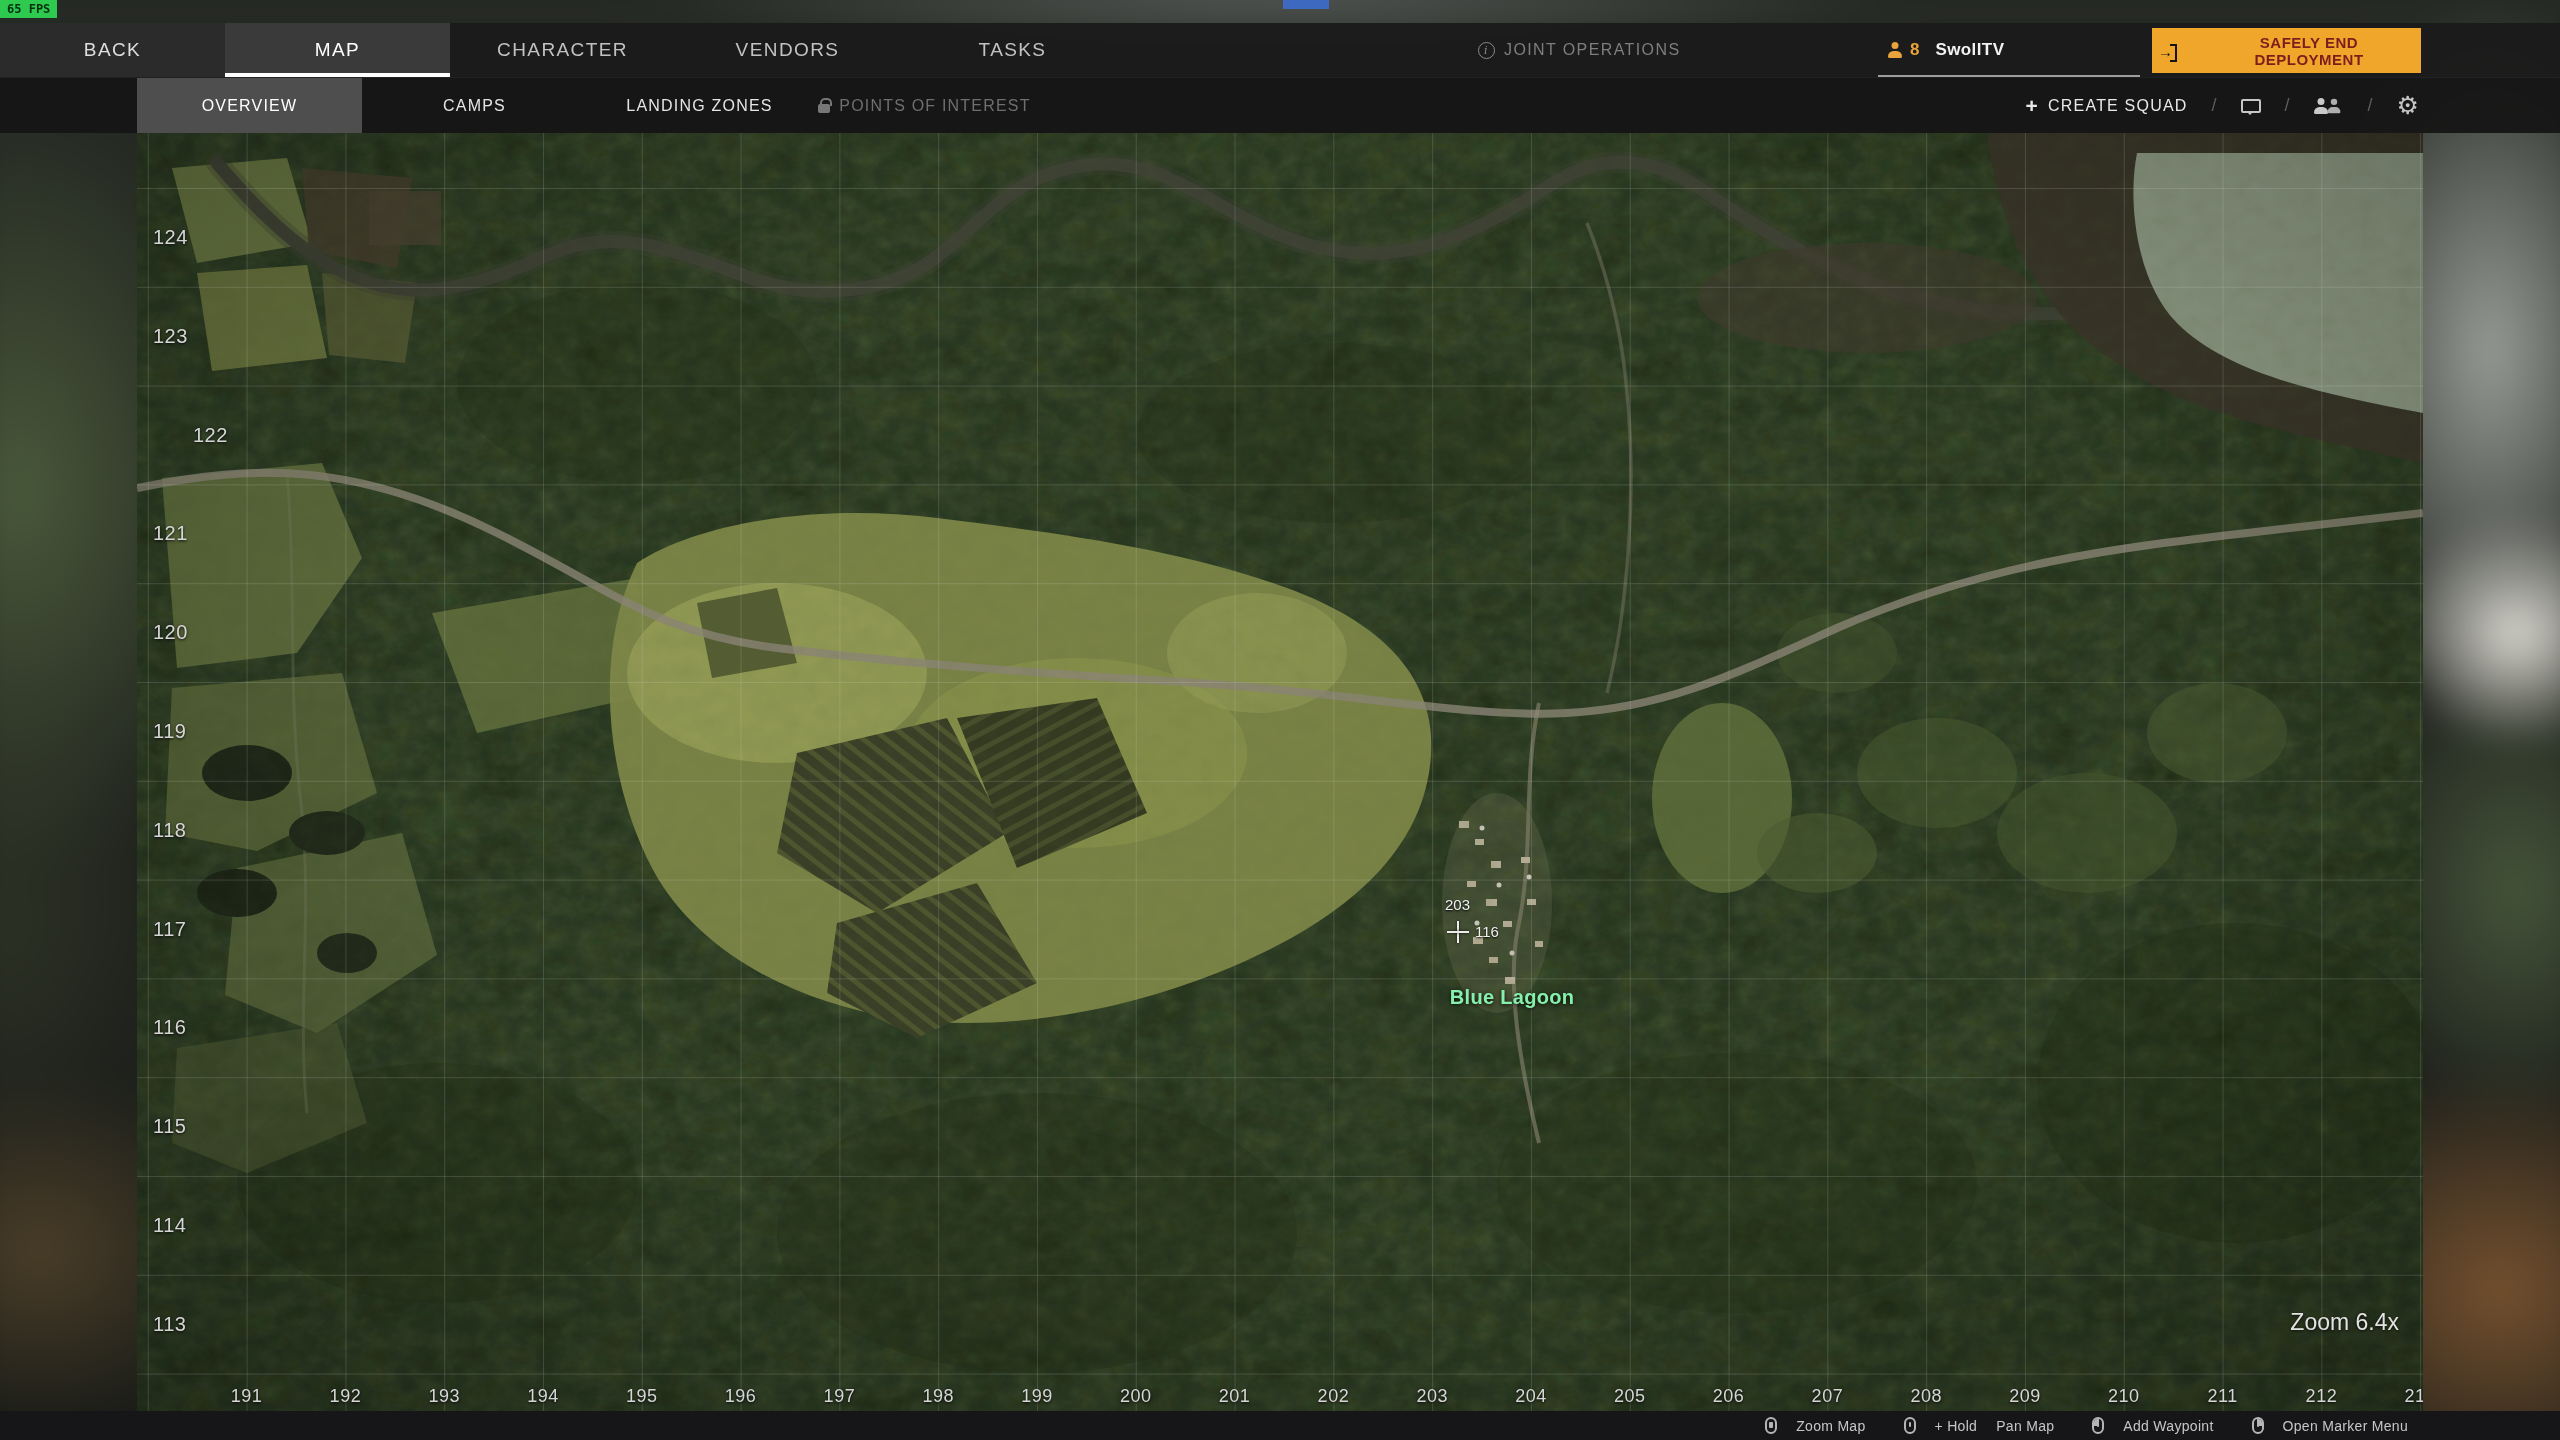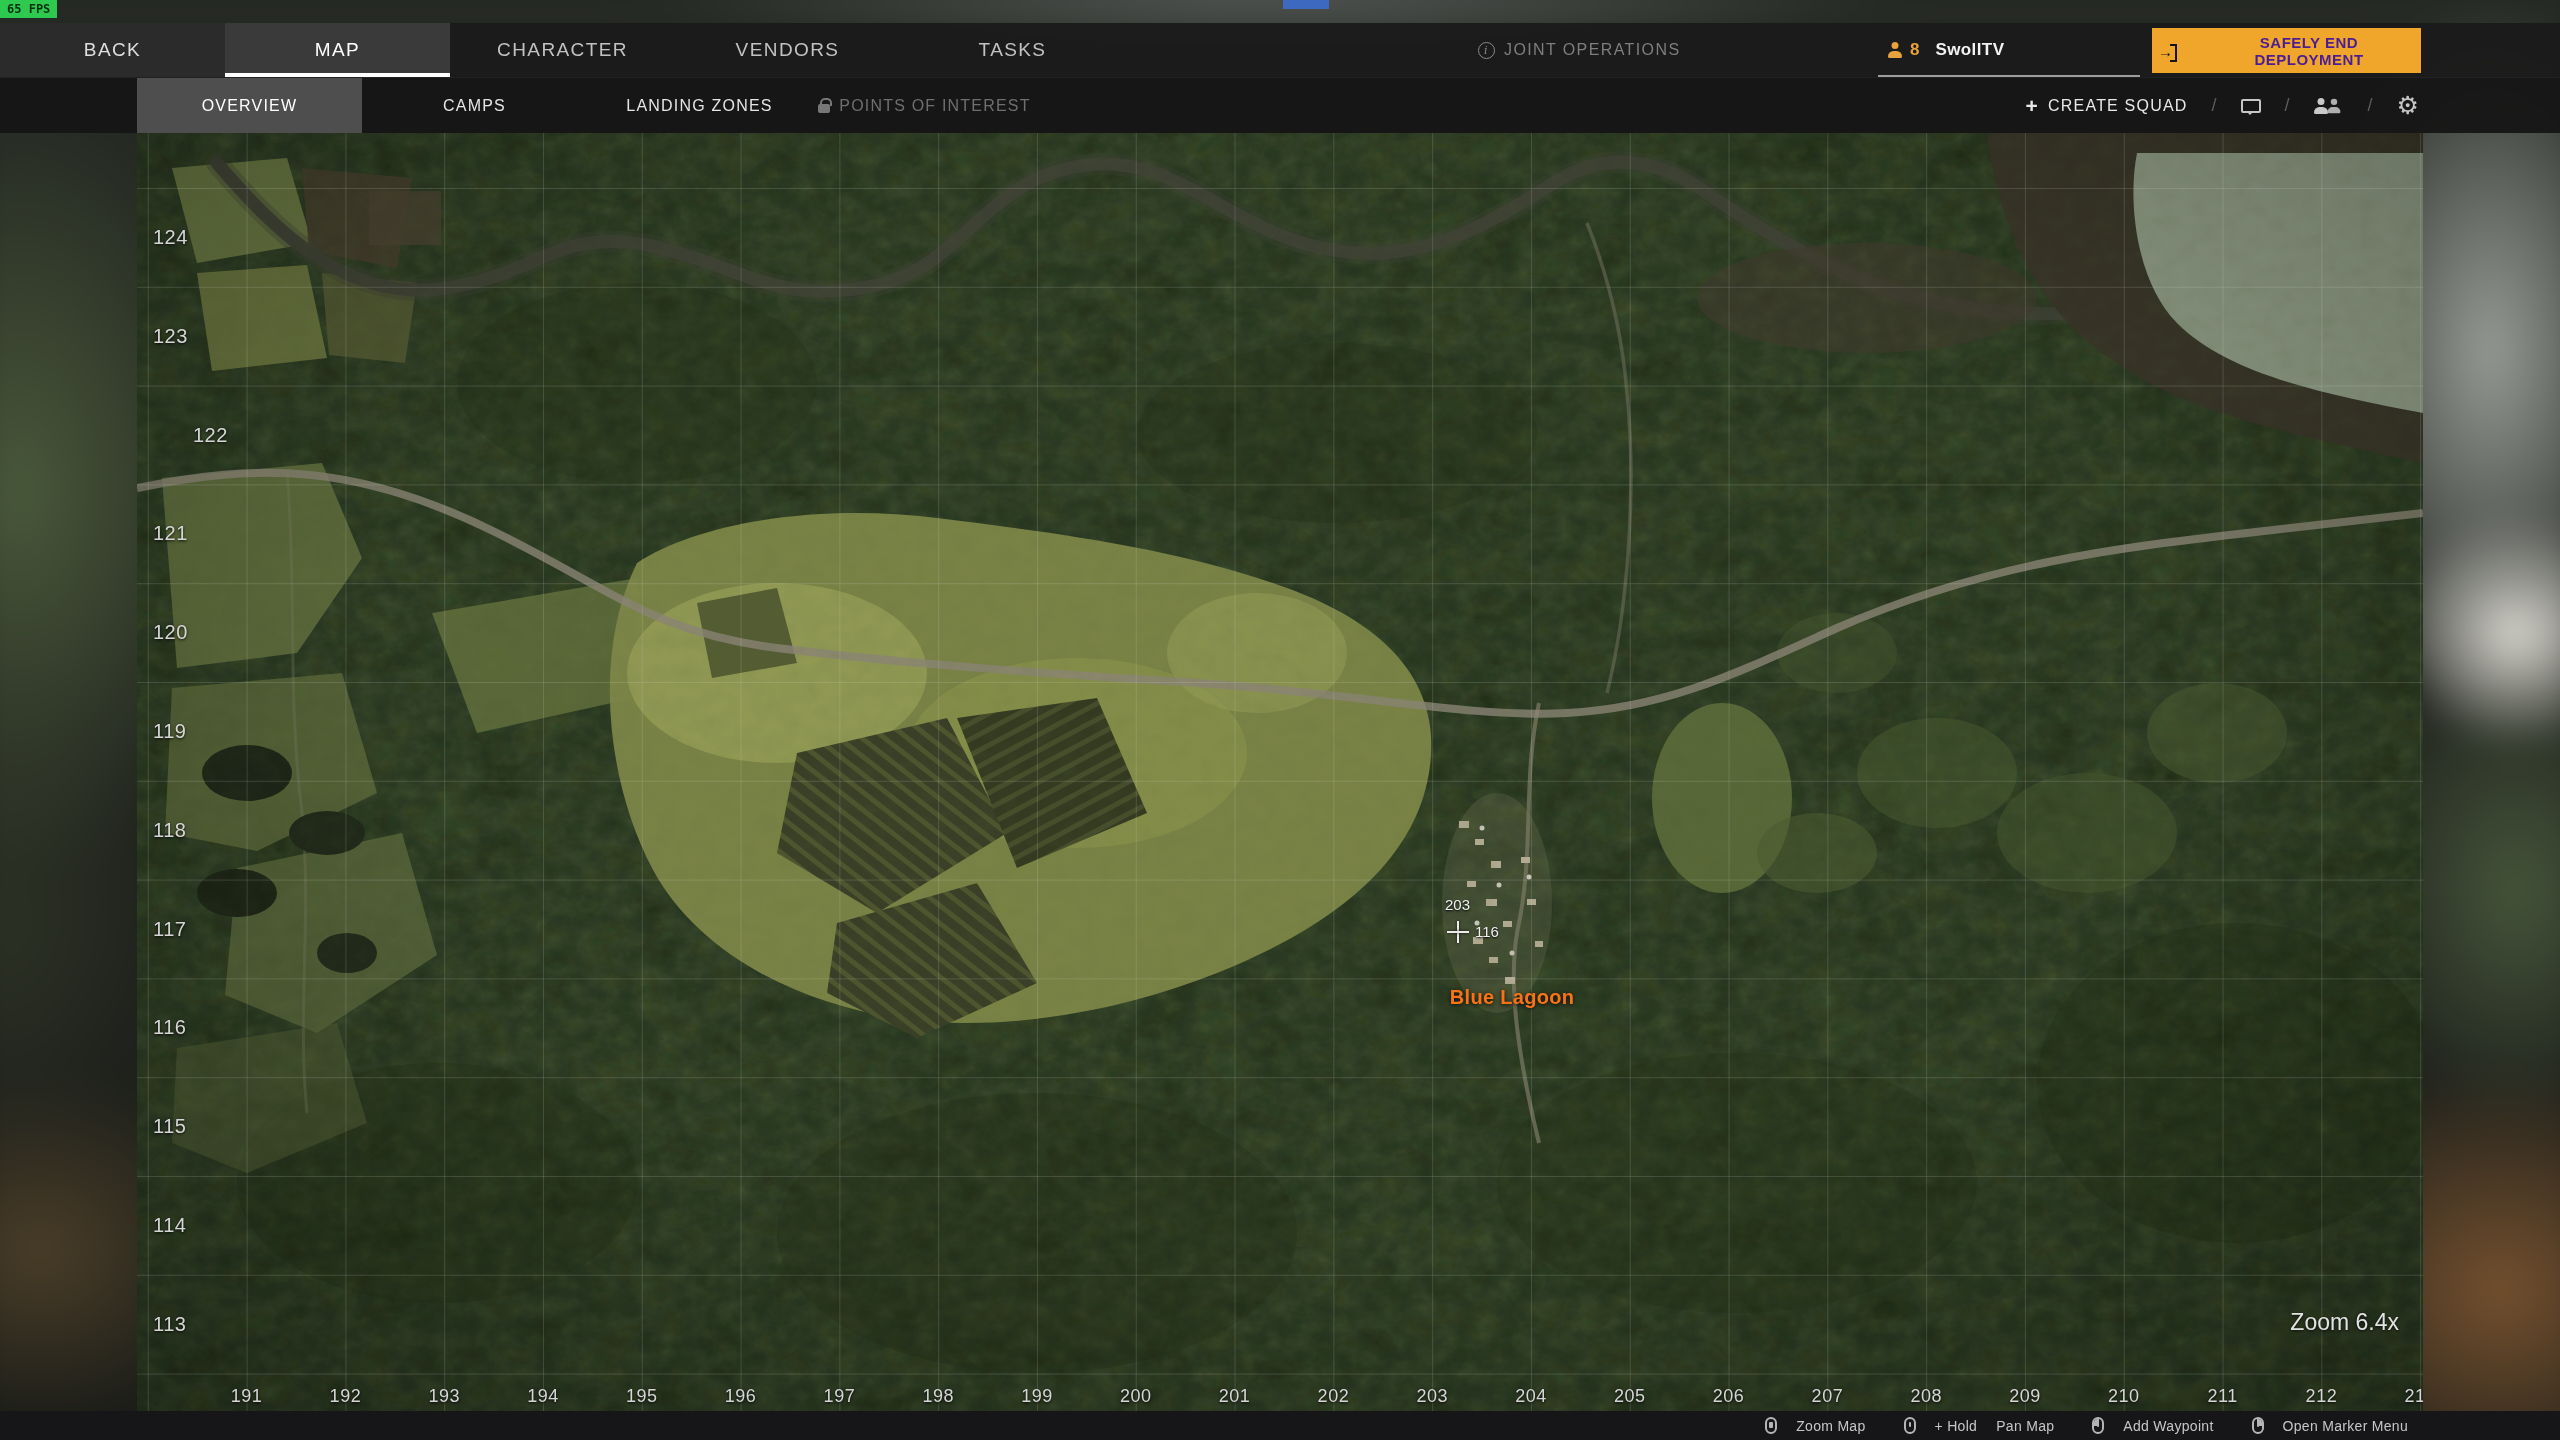--- a/index.html
+++ b/index.html
@@ -44,21 +44,21 @@
   .person::before{content:"";position:absolute;top:0;left:50%;transform:translateX(-50%);
                   width:7px;height:7px;border-radius:50%;background:currentColor;}
   .person::after{content:"";position:absolute;bottom:0;left:50%;transform:translateX(-50%);
                  width:14px;height:7px;border-radius:7px 7px 2px 2px;background:currentColor;}
   .squad-icon{color:#e8a33d;}
   .squad-count{color:#e8a33d;font-size:17px;font-weight:bold;}
   .player-name{color:#f2f2f2;font-size:17px;font-weight:bold;letter-spacing:.4px;margin-left:8px;}
   .name-underline{position:absolute;left:1878px;bottom:0;width:262px;height:2px;
                   background:#c9c9c9;opacity:.75;}
   .end-btn{position:absolute;left:2152px;top:5px;width:269px;height:45px;border:none;
-           background:#efa62b;color:#4c1d95;font-family:"Liberation Sans",sans-serif;
+           background:#efa62b;color:#7f1d1d;font-family:"Liberation Sans",sans-serif;
            font-size:15px;font-weight:bold;letter-spacing:.5px;display:flex;align-items:center;
            justify-content:center;gap:26px;cursor:pointer;}
   .exit-icon{position:relative;width:19px;height:14px;flex:none;}
   .exit-icon::before{content:"\2192";position:absolute;left:0;top:50%;transform:translateY(-50%);
                      font-size:15px;font-weight:bold;color:#141414;line-height:1;}
   .exit-icon::after{content:"";position:absolute;right:0;top:0;width:5px;height:14px;
                     border:2px solid #141414;border-left:none;}
 
   
   .header2{position:absolute;left:0;top:77px;width:2560px;height:56px;z-index:4;
@@ -106,21 +106,21 @@
   .marker{position:absolute;left:1321px;top:799px;width:0;height:0;}
   .ch-v{position:absolute;left:-1px;top:-11px;width:2px;height:22px;background:#ececec;
         box-shadow:0 0 3px rgba(0,0,0,.8);}
   .ch-h{position:absolute;left:-11px;top:-1px;width:22px;height:2px;background:#ececec;
         box-shadow:0 0 3px rgba(0,0,0,.8);}
   .coord-x{position:absolute;left:-13px;top:-36px;font-size:15px;color:#f0f0f0;
            text-shadow:0 1px 2px #000;}
   .coord-y{position:absolute;left:17px;top:-9px;font-size:15px;color:#f0f0f0;
            text-shadow:0 1px 2px #000;}
   .poi-label{position:absolute;left:1375px;top:853px;transform:translateX(-50%);
-             font-size:20px;font-weight:bold;color:#f97316;letter-spacing:.3px;
+             font-size:20px;font-weight:bold;color:#86efac;letter-spacing:.3px;
              text-shadow:0 1px 4px rgba(0,0,0,.9);white-space:nowrap;}
   .zoom-label{position:absolute;right:24px;top:1176px;font-size:23px;color:#e2e2e2;
               text-shadow:0 1px 3px rgba(0,0,0,.8);}
 
   
   .footer{position:absolute;left:0;top:1411px;width:2560px;height:29px;z-index:4;
           background:#161618;display:flex;align-items:center;justify-content:flex-end;
           gap:38px;padding-right:152px;}
   .hint{display:flex;align-items:center;gap:19px;font-size:14px;color:#c6c6c6;letter-spacing:.3px;}
   .hint-prefix{color:#c6c6c6;}

